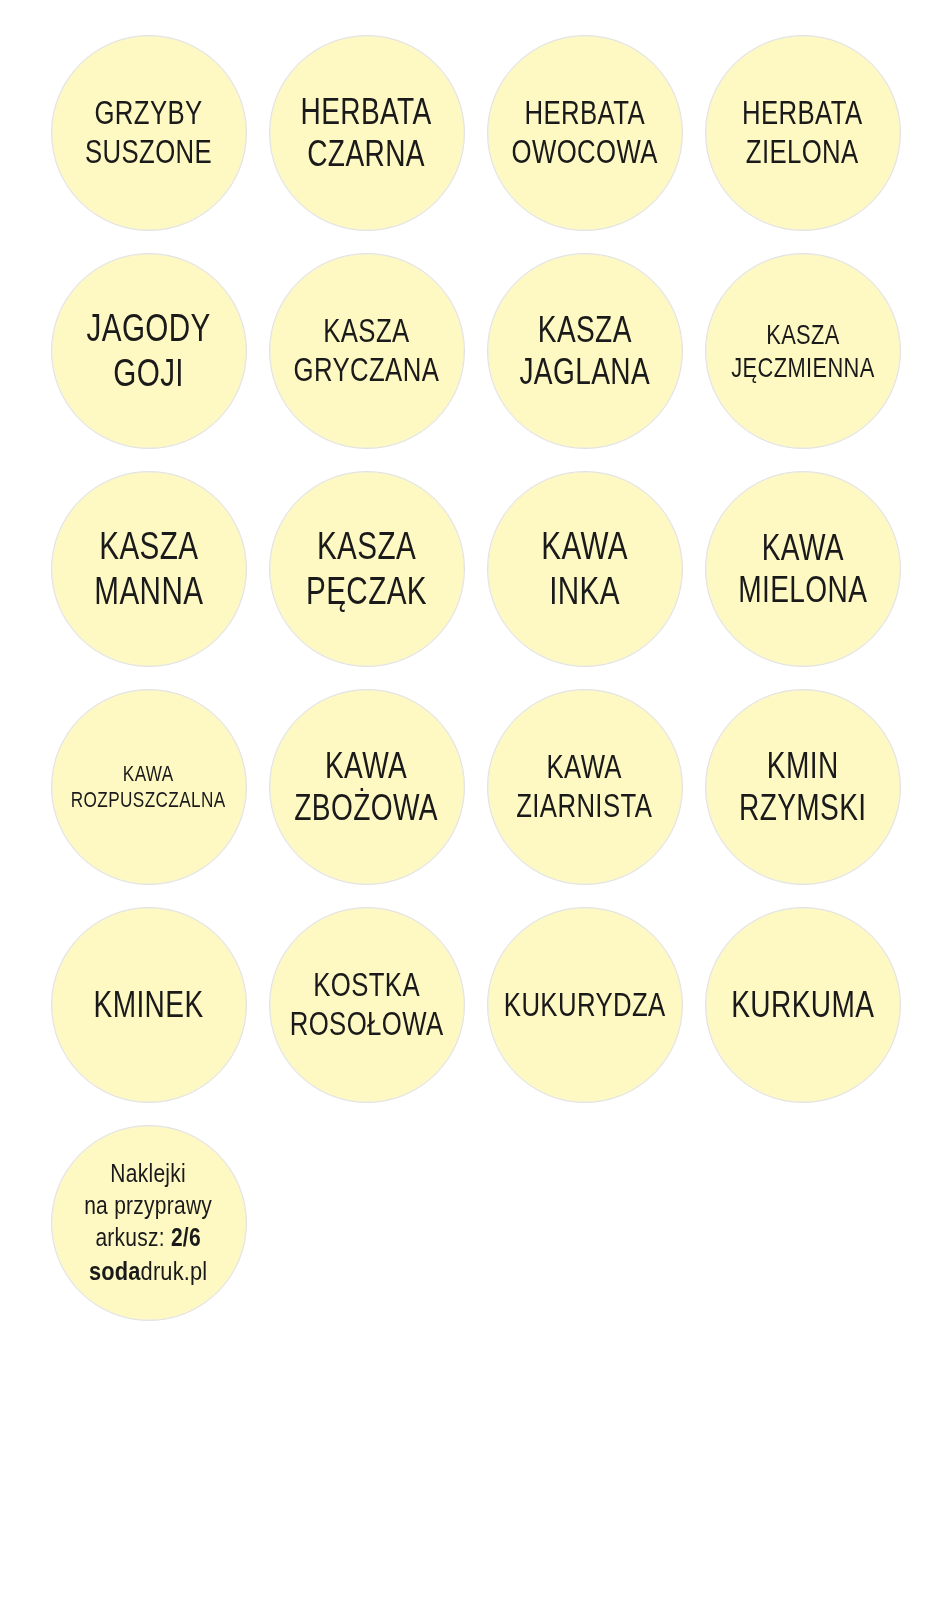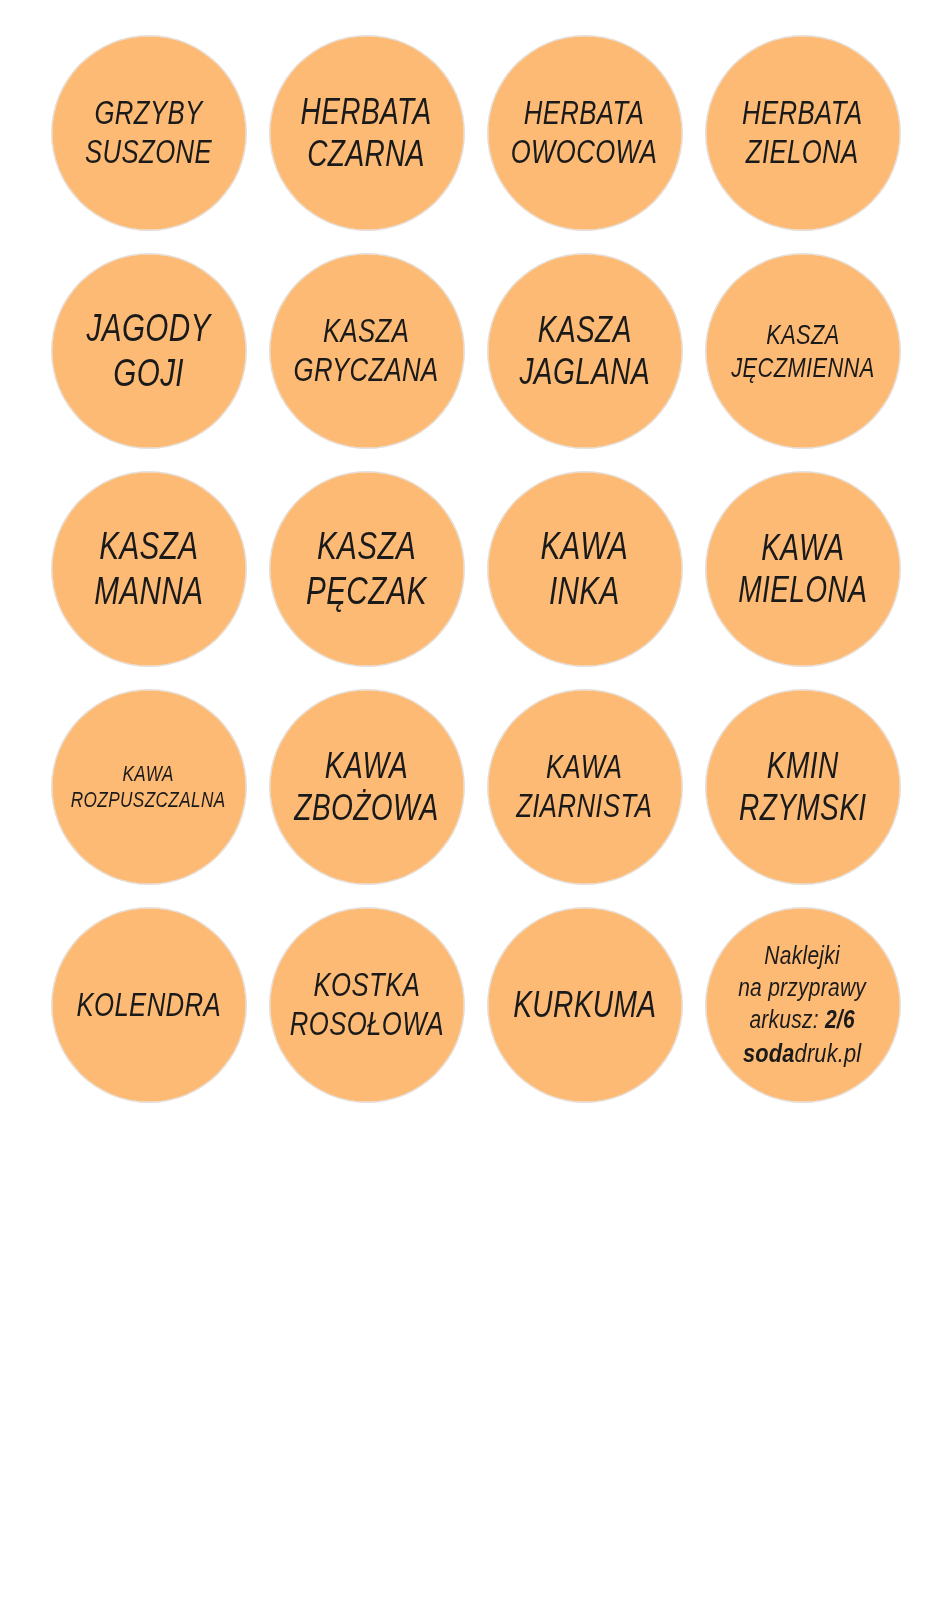--- a/index.html
+++ b/index.html
@@ -36,29 +36,28 @@
     height: 218px;
     display: flex;
     align-items: center;
     justify-content: center;
     box-sizing: border-box;
   }
   .sticker {
     width: 196px;
     height: 196px;
     border-radius: 50%;
-    background: #fdba74;
+    background: #fef9c3;
     border: 1px solid #e2e2e2;
     box-shadow: 0 0 0 0.5px #ededed inset;
     display: flex;
     align-items: center;
     justify-content: center;
     box-sizing: border-box;
     padding: 10px;
-    font-style: italic;
   }
   .sticker-label {
     text-align: center;
     color: #1a1a1a;
     font-family: "Liberation Sans", sans-serif;
     font-weight: 400;
     font-stretch: condensed;
     letter-spacing: 0.5px;
     line-height: 1.18;
     text-transform: uppercase;
@@ -193,27 +192,32 @@
         </div>
       </div>
       <div class="sticker-cell">
         <div class="sticker">
           <div class="sticker-label size-lg">KMIN
 RZYMSKI</div>
         </div>
       </div>
       <div class="sticker-cell">
         <div class="sticker">
-          <div class="sticker-label size-md">KOLENDRA</div>
+          <div class="sticker-label size-lg">KMINEK</div>
         </div>
       </div>
       <div class="sticker-cell">
         <div class="sticker">
           <div class="sticker-label size-md">KOSTKA
 ROSOŁOWA</div>
+        </div>
+      </div>
+      <div class="sticker-cell">
+        <div class="sticker">
+          <div class="sticker-label size-md">KUKURYDZA</div>
         </div>
       </div>
       <div class="sticker-cell">
         <div class="sticker">
           <div class="sticker-label size-lg">KURKUMA</div>
         </div>
       </div>
       <div class="sticker-cell">
         <div class="sticker">
           <div class="credit">

